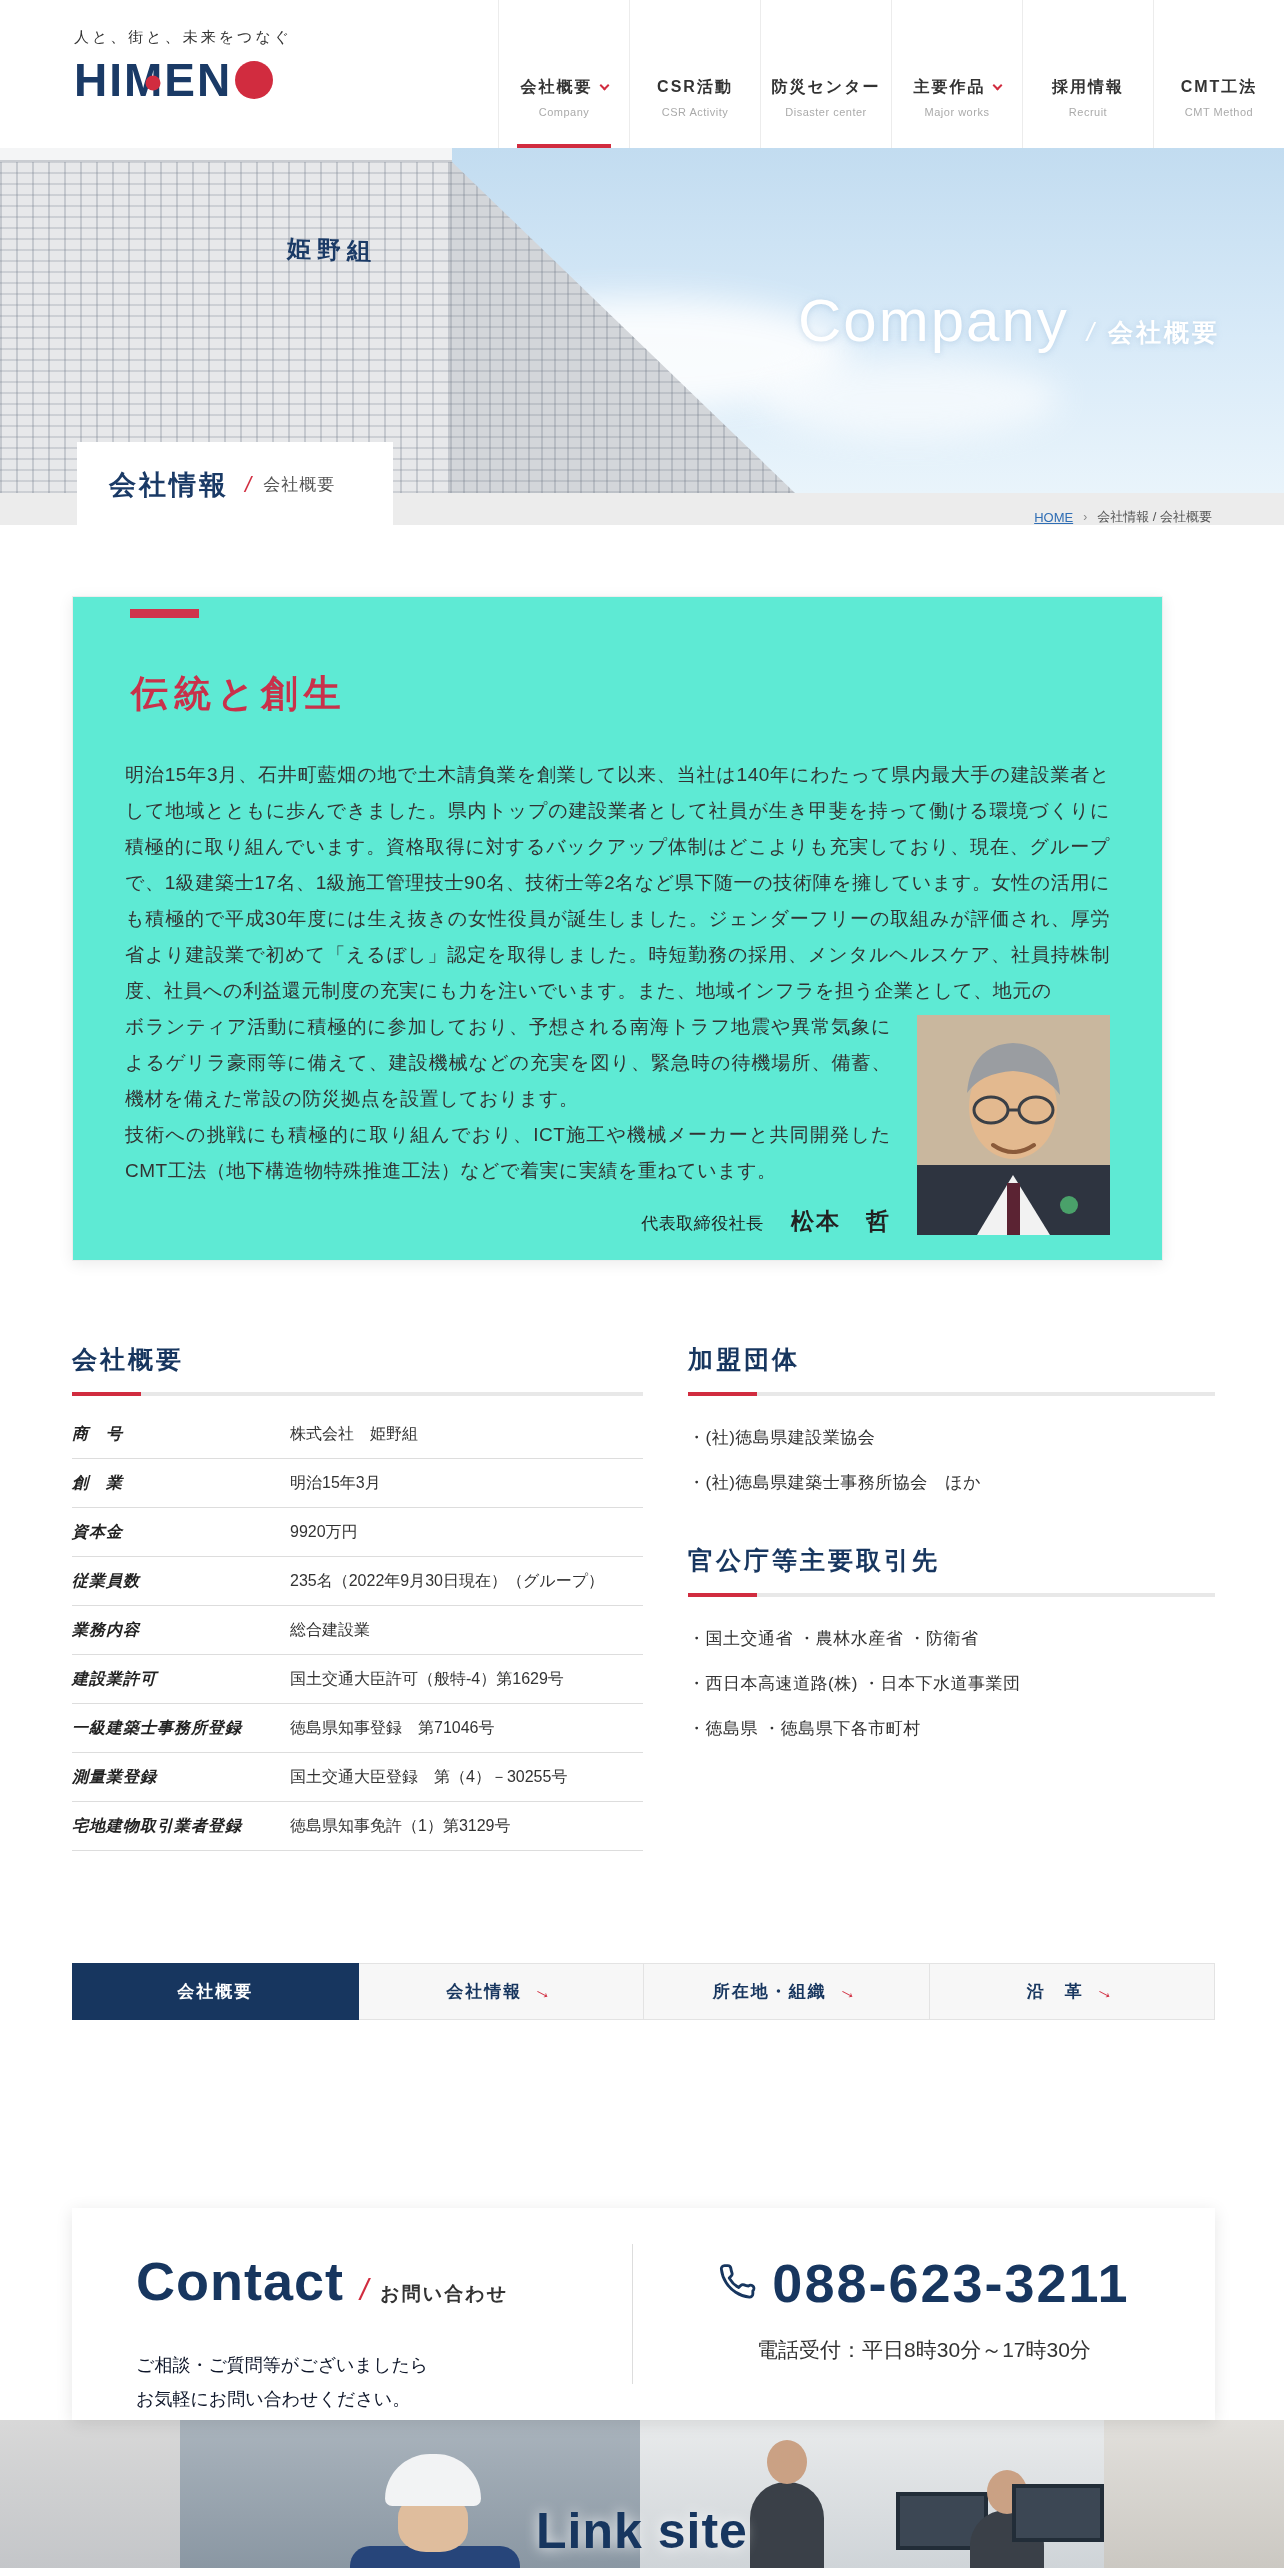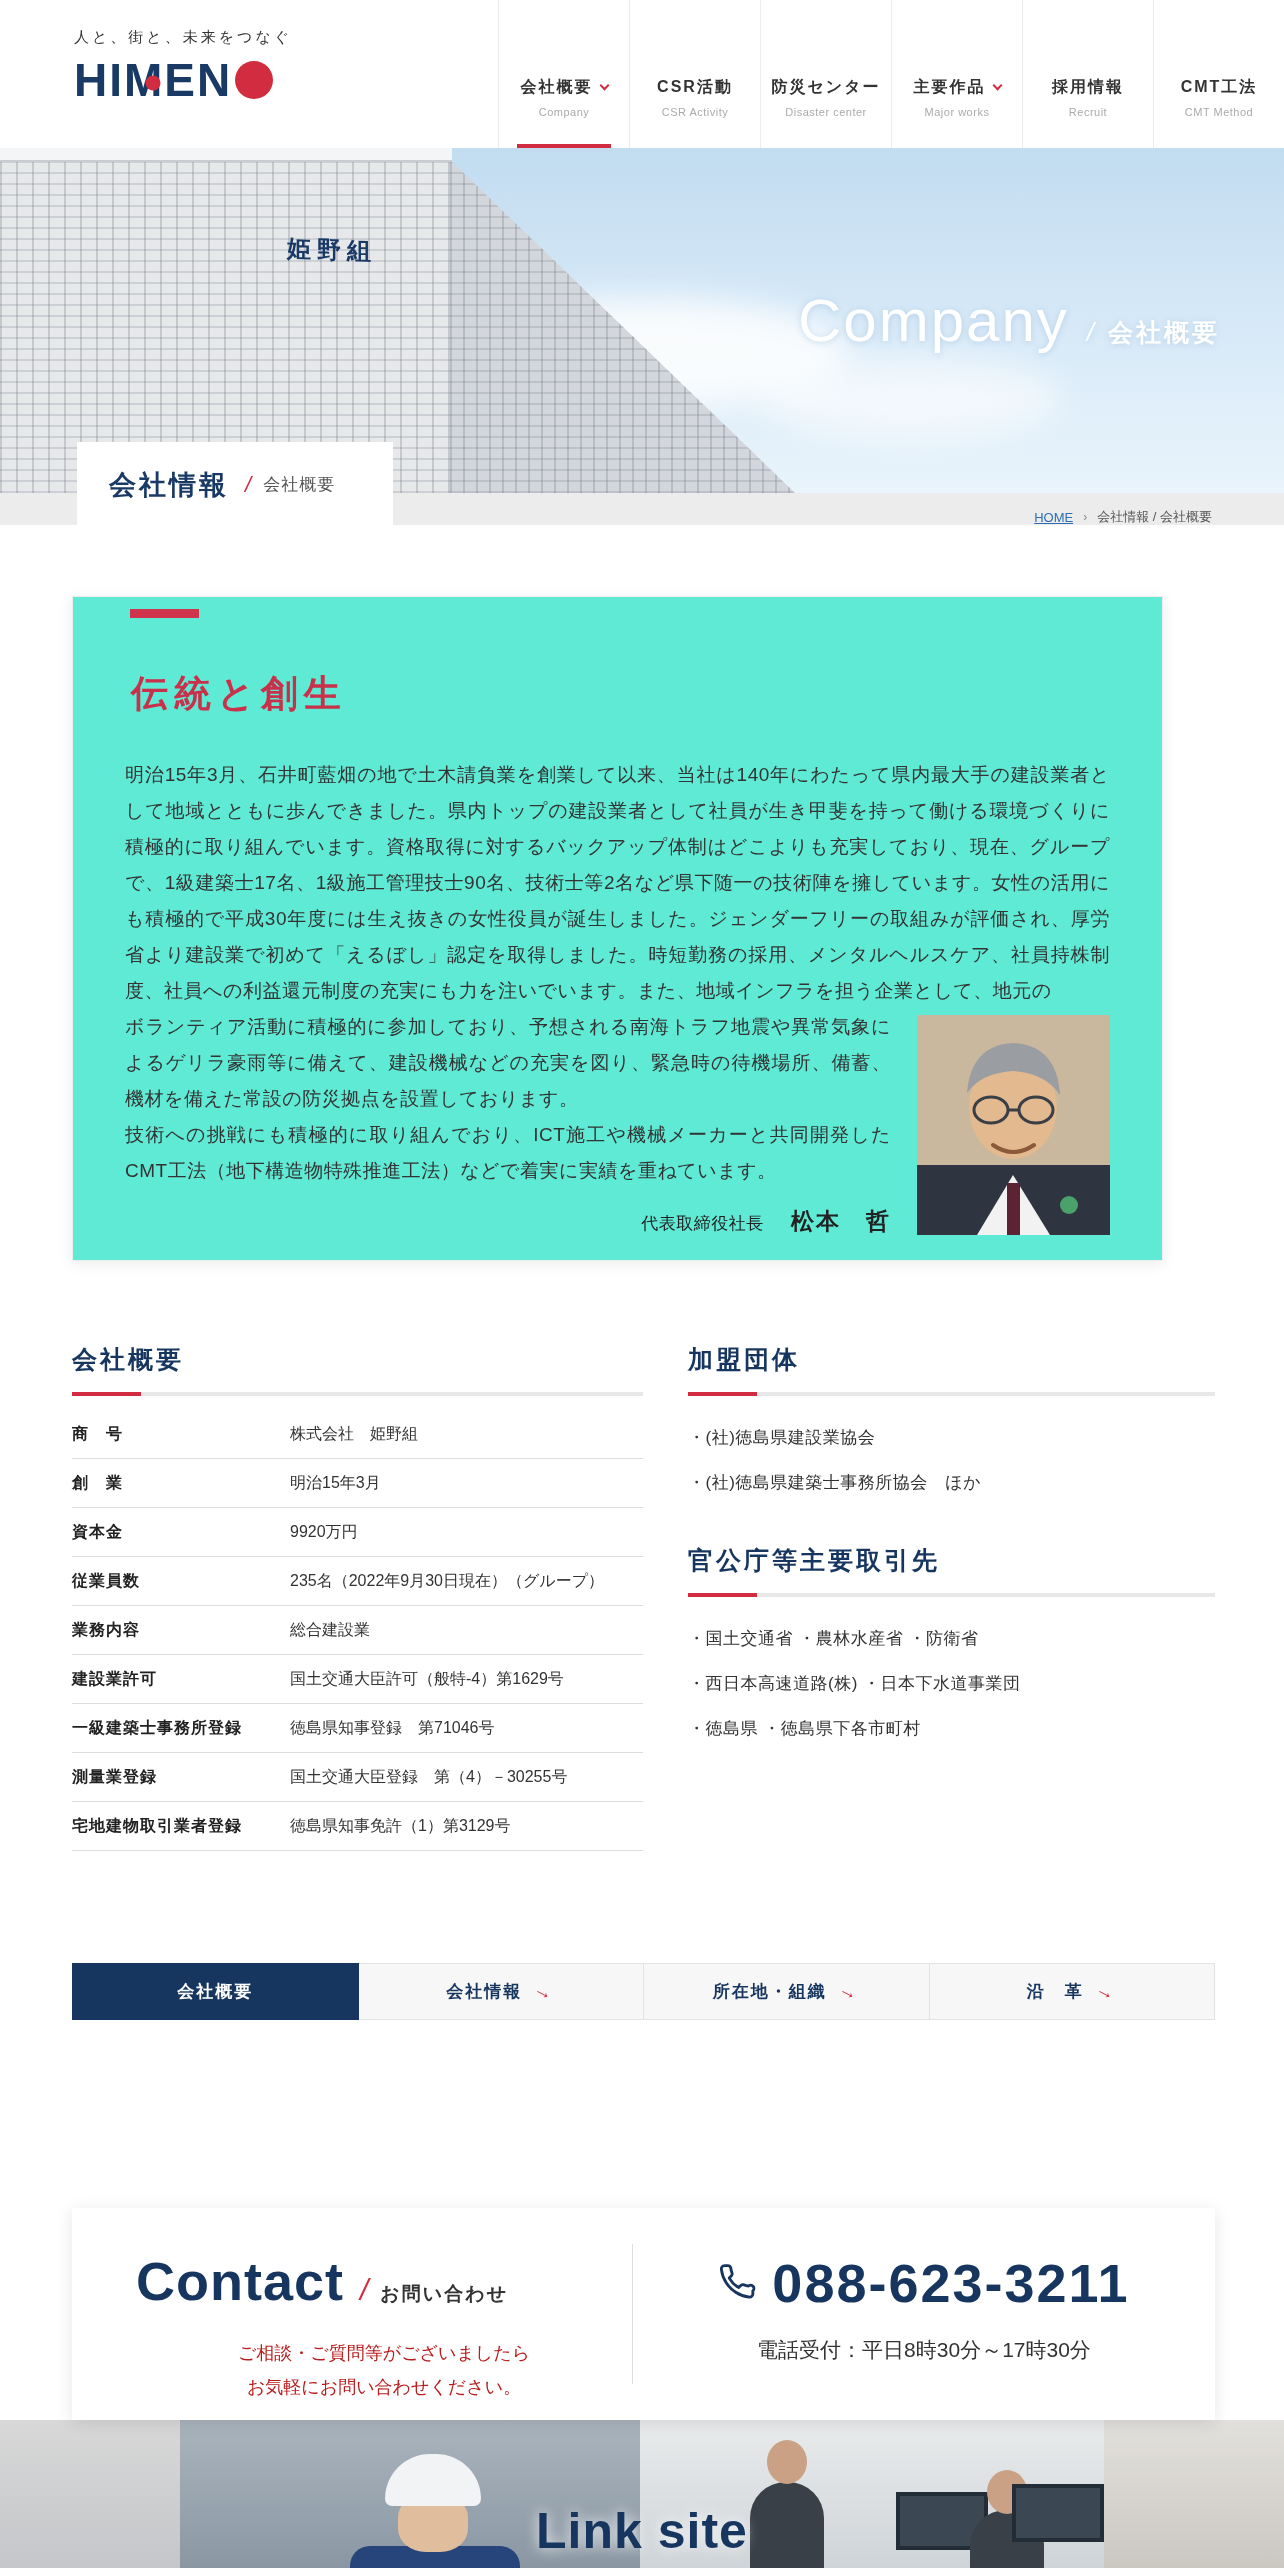--- a/index.html
+++ b/index.html
@@ -64,41 +64,41 @@
 
   
   .info-section { position:absolute; left:72px; top:1343px; width:1143px; display:flex; }
   .col-left { width:571px; }
   .col-right { width:527px; margin-left:45px; }
   .sec-heading { font-size:25px; font-weight:bold; color:#17365f; letter-spacing:3px; }
   .sec-underline { margin-top:16px; height:4px; background:#e8e8e8; position:relative; }
   .sec-underline::before { content:""; position:absolute; left:0; top:0; width:69px; height:4px; background:#d12c3f; }
   .co-table { margin-top:14px; }
   .co-row { display:flex; align-items:center; min-height:49px; border-bottom:1px solid #ddd; }
-  .co-row .lbl { width:178px; font-size:16px; font-weight:bold; color:#222; flex-shrink:0; letter-spacing:1px; }
+  .co-row .lbl { width:178px; font-size:16px; font-weight:bold; color:#222; flex-shrink:0; letter-spacing:1px;font-style:italic; }
   .co-row .val { font-size:16px; color:#333;margin-left:40px; }
   .plain-list { margin-top:30px; }
   .plain-list li { list-style:none; font-size:17px; color:#333; margin-bottom:22px; letter-spacing:.5px; }
   .col-right .second { margin-top:50px; }
 
   
   .tabs { position:absolute; left:72px; top:1963px; width:1143px; height:57px; display:flex; }
   .tab { flex:1; display:flex; align-items:center; justify-content:center; font-size:17px; font-weight:bold; color:#17365f; background:#f7f7f7; border:1px solid #e3e3e3; border-left:none; cursor:pointer; letter-spacing:2px; }
   .tab:first-child { border-left:1px solid #e3e3e3; }
   .tab.active { background:#17365f; color:#fff; border-color:#17365f; }
   .tab-arrow { color:#d12c3f; font-size:19px; margin-left:12px; display:inline-block; transform:rotate(28deg); font-weight:normal; }
 
   
   .contact-card { position:absolute; left:72px; top:2208px; width:1143px; height:212px; background:#fff; box-shadow:0 3px 16px rgba(0,0,0,.1); z-index:4; display:flex; }
   .contact-left { width:560px; padding:42px 0 0 64px; }
   .contact-title { display:flex; align-items:baseline; }
   .contact-title .en { font-size:54px; color:#17365f; font-weight:bold; letter-spacing:1px; }
   .contact-title .slash { color:#d12c3f; font-size:30px; font-style:italic; margin:0 12px 0 16px; }
   .contact-title .ja { font-size:19px; color:#333; font-weight:bold; letter-spacing:2px; }
-  .contact-note { margin-top:24px; font-size:18px; color:#b91c1c; line-height:34px;text-align:center; }
+  .contact-note { margin-top:36px; font-size:18px; color:#0f172a; line-height:34px; }
   .contact-divider { width:1px; background:#ddd; margin:36px 0; }
   .contact-right { flex:1; display:flex; flex-direction:column; align-items:center; padding-top:44px; }
   .phone-row { display:flex; align-items:center; }
   .phone-icon { margin-right:16px; }
   .phone-number { font-size:54px; font-weight:bold; color:#17365f; letter-spacing:2px; }
   .phone-hours { margin-top:22px; font-size:21px; color:#333; }
 
   
   .photos { position:absolute; left:0; top:2420px; width:1284px; height:148px; display:flex; }
   .ph { height:148px; position:relative; overflow:hidden; }

